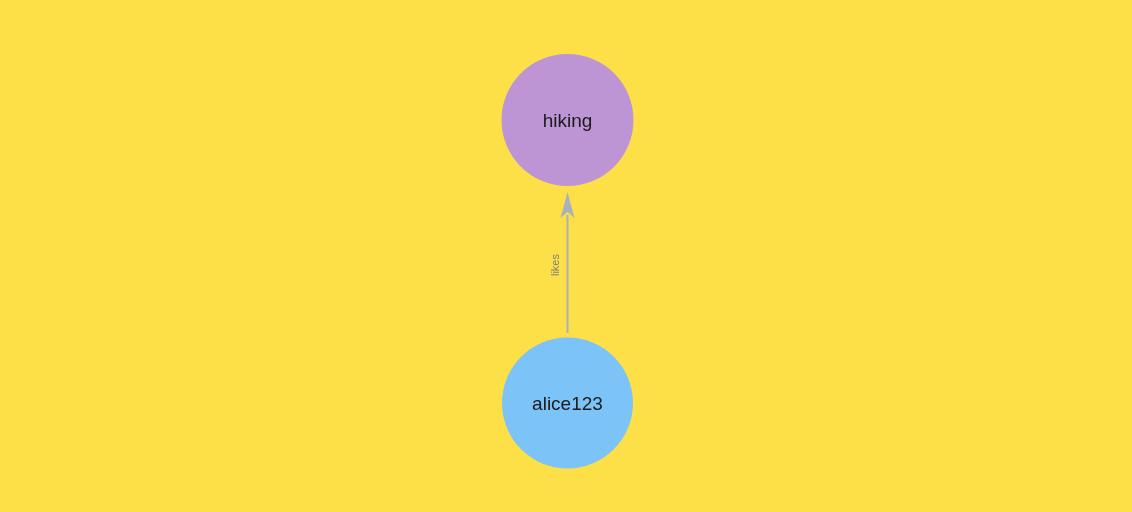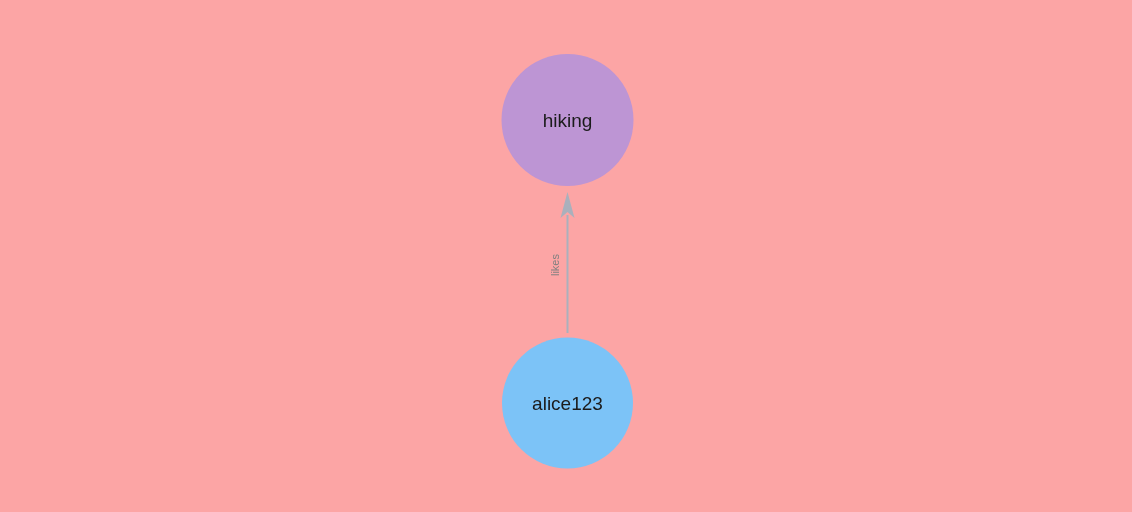--- a/index.html
+++ b/index.html
@@ -50,21 +50,21 @@
     font-family: "Liberation Sans", sans-serif;
     font-size: 11px;
     fill: #808080;
     text-anchor: middle;
     dominant-baseline: middle;
   }
 </style>
 </head>
 <body>
 
-<div id="graph-canvas" style="width: 1132px; height: 512px; background: #fca5a5;">
+<div id="graph-canvas" style="width: 1132px; height: 512px; background: #fde047;">
   <svg id="graph-svg" viewBox="0 0 1132 512" xmlns="http://www.w3.org/2000/svg" width="1132" height="512">
 
      hiking --&gt;
     <g>
       <line class="edge-line" x1="567.5" y1="333" x2="567.5" y2="215" stroke="#aab0bc" stroke-width="2"></line>
       <polygon class="edge-arrowhead" points="567.5,192 560.5,218 567.5,212 574.5,218" fill="#aab0bc"></polygon>
       <text class="edge-label" x="556" y="265" transform="rotate(-90 556 265)" fill="#808080" font-size="11">likes</text>
     </g>
 
     

